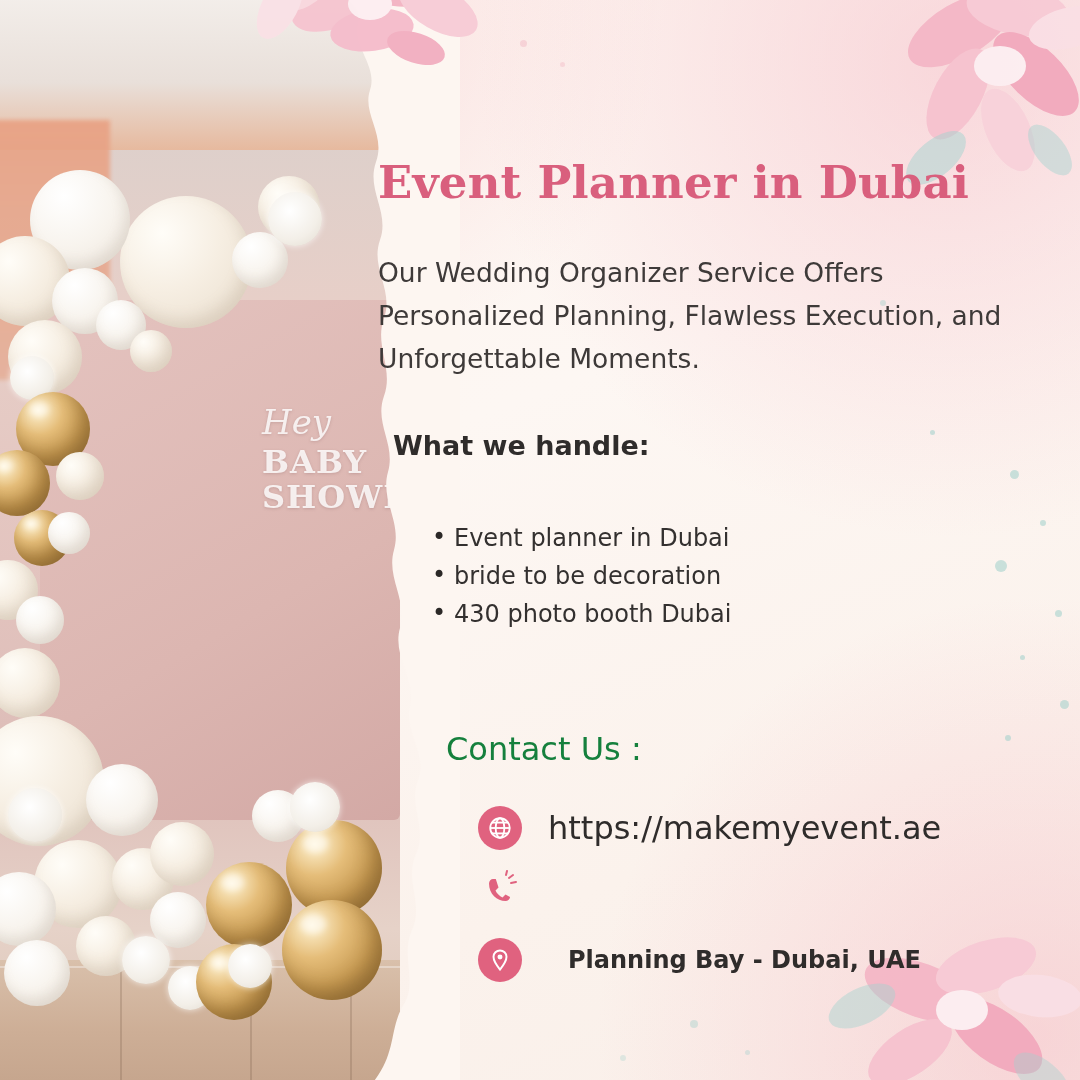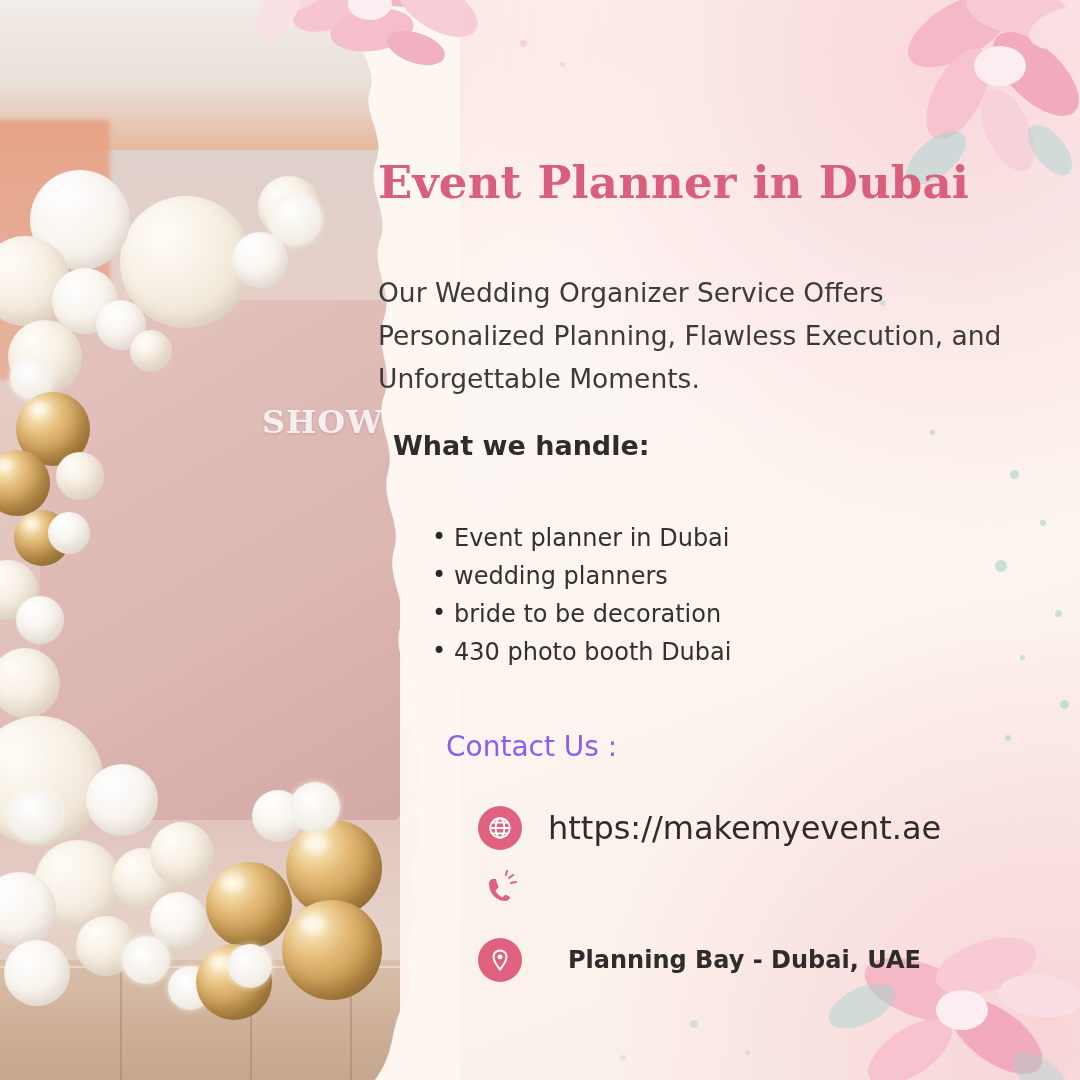--- a/index.html
+++ b/index.html
@@ -165,21 +165,21 @@
     top: 156px;
     font-family: "DejaVu Serif", serif;
     font-weight: bold;
     font-size: 45px;
     color: #d95f7d;
     letter-spacing: 0.2px;
   }
   .subtitle {
     position: absolute;
     left: 6px;
-    top: 272px;
+    top: 252px;
     width: 640px;
     font-size: 26.5px;
     line-height: 1.62;
     color: #3e3a39;
   }
   .what-we-handle {
     position: absolute;
     left: 21px;
     top: 430px;
     font-size: 27px;
@@ -205,22 +205,22 @@
     position: absolute;
     left: -22px;
     top: -1px;
     font-size: 24px;
     color: #2b2827;
   }
   .contact-label {
     position: absolute;
     left: 74px;
     top: 730px;
-    font-size: 28px;
-    color: #8b5cf6;
+    font-size: 32px;
+    color: #15803d;
   }
 
   .contact-row {
     position: absolute;
     display: flex;
     align-items: center;
   }
   .row-web  { left: 106px; top: 806px; }
   .row-tel  { left: 106px; top: 868px; }
   .row-addr { left: 106px; top: 938px; }
@@ -281,20 +281,22 @@
       <div class="ceiling"></div>
       <div class="orange-wall"></div>
       <div class="back-wall"></div>
       <div class="floor"></div>
       <div class="floor-line" style="left:0;bottom:112px;width:400px;"></div>
       <div class="tile-line" style="left:120px;bottom:0;height:112px;"></div>
       <div class="tile-line" style="left:250px;bottom:0;height:112px;"></div>
       <div class="tile-line" style="left:350px;bottom:0;height:112px;"></div>
 
       <div class="wall-sign">
+        <div class="l1">Hey</div>
+        <div class="l2">BABY</div>
         <div class="l3">SHOWER</div>
       </div>
 
       <div class="balloon b-cream" style="left:120px;top:196px;width:132px;height:132px;"></div>
       <div class="balloon b-white" style="left:30px;top:170px;width:100px;height:100px;"></div>
       <div class="balloon b-cream" style="left:-20px;top:236px;width:90px;height:90px;"></div>
       <div class="balloon b-white" style="left:52px;top:268px;width:66px;height:66px;"></div>
       <div class="balloon b-cream" style="left:8px;top:320px;width:74px;height:74px;"></div>
       <div class="balloon b-white" style="left:96px;top:300px;width:50px;height:50px;"></div>
       <div class="balloon b-cream" style="left:130px;top:330px;width:42px;height:42px;"></div>
@@ -397,21 +399,20 @@
   <div class="content">
 
     <div class="title">Event Planner in Dubai</div>
 
     <div class="subtitle">Our Wedding Organizer Service Offers Personalized Planning, Flawless Execution, and Unforgettable Moments.</div>
 
     <div class="what-we-handle">What we handle:</div>
 
     <ul class="services">
       <li>Event planner in Dubai</li>
-      <li>wedding planners</li>
       <li>bride to be decoration</li>
       <li>430 photo booth Dubai</li>
     </ul>
 
     <div class="contact-label">Contact Us :</div>
 
     <div class="contact-row row-web">
       <span class="cicon">
         <svg width="26" height="26" viewBox="0 0 24 24" fill="none" stroke="#ffffff" stroke-width="1.7">
           <circle cx="12" cy="12" r="9"></circle>

